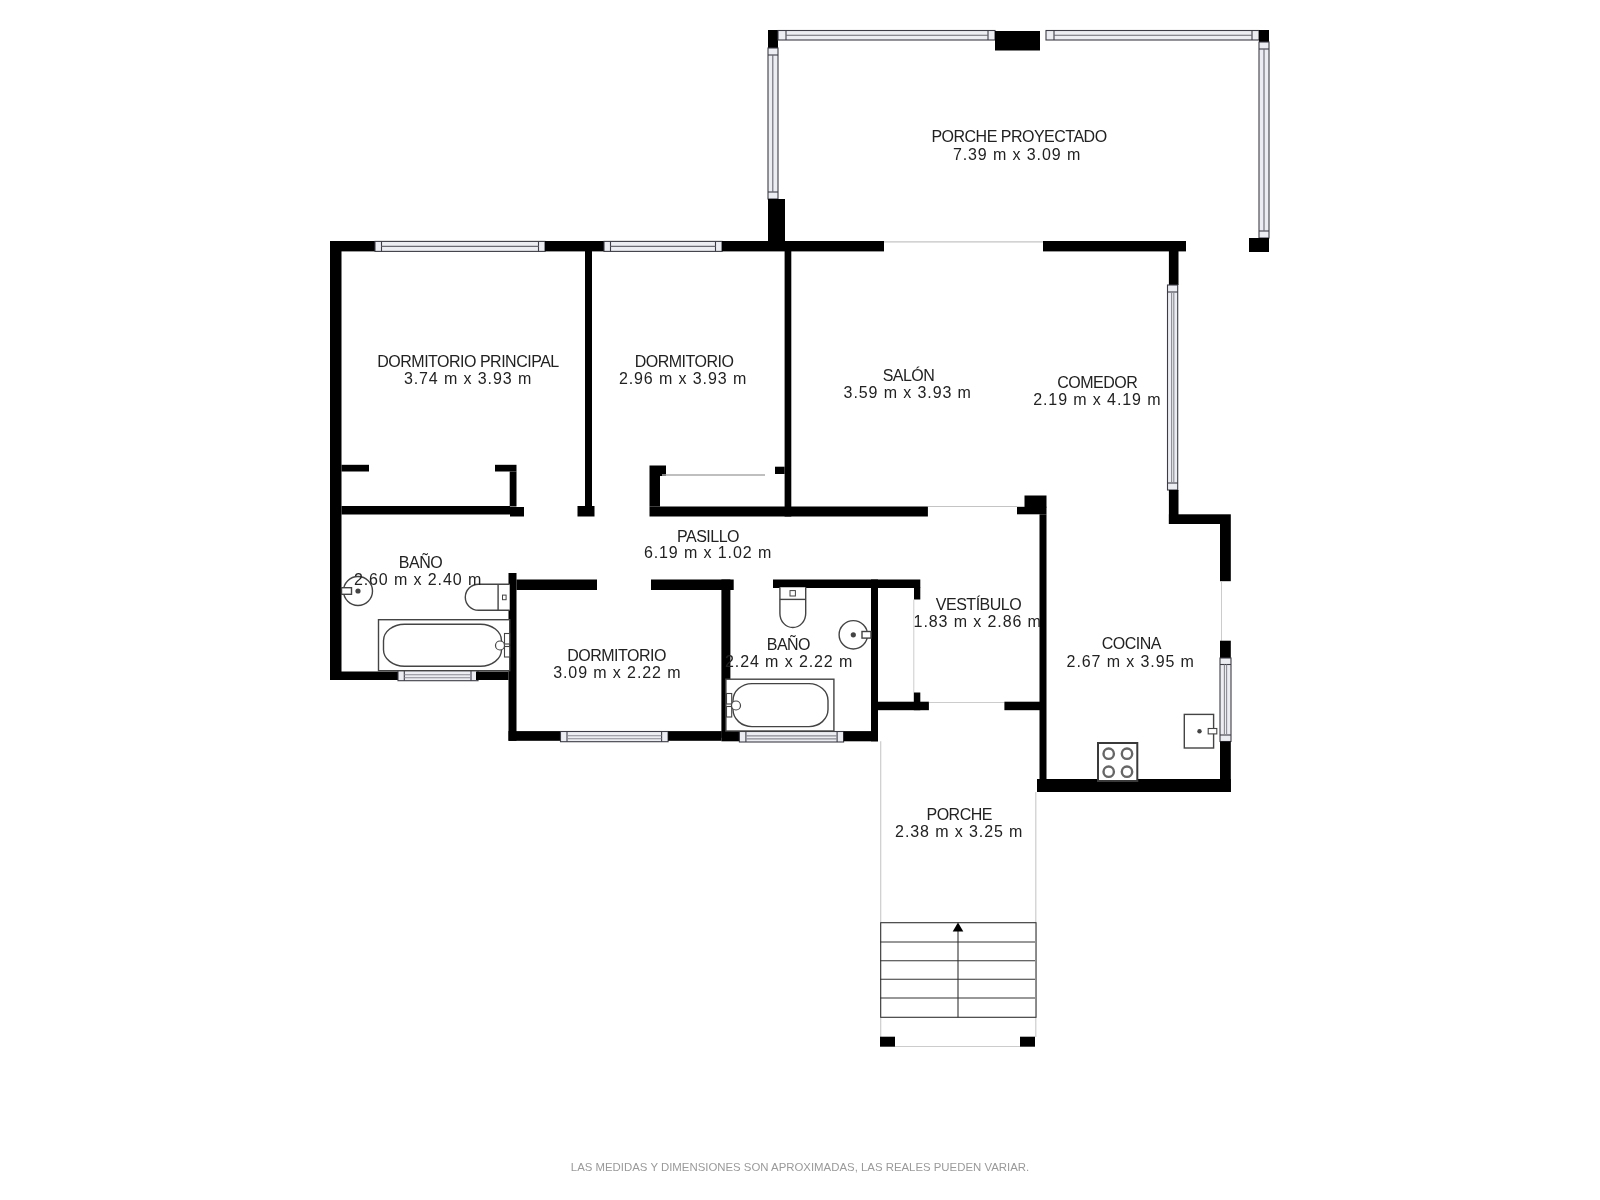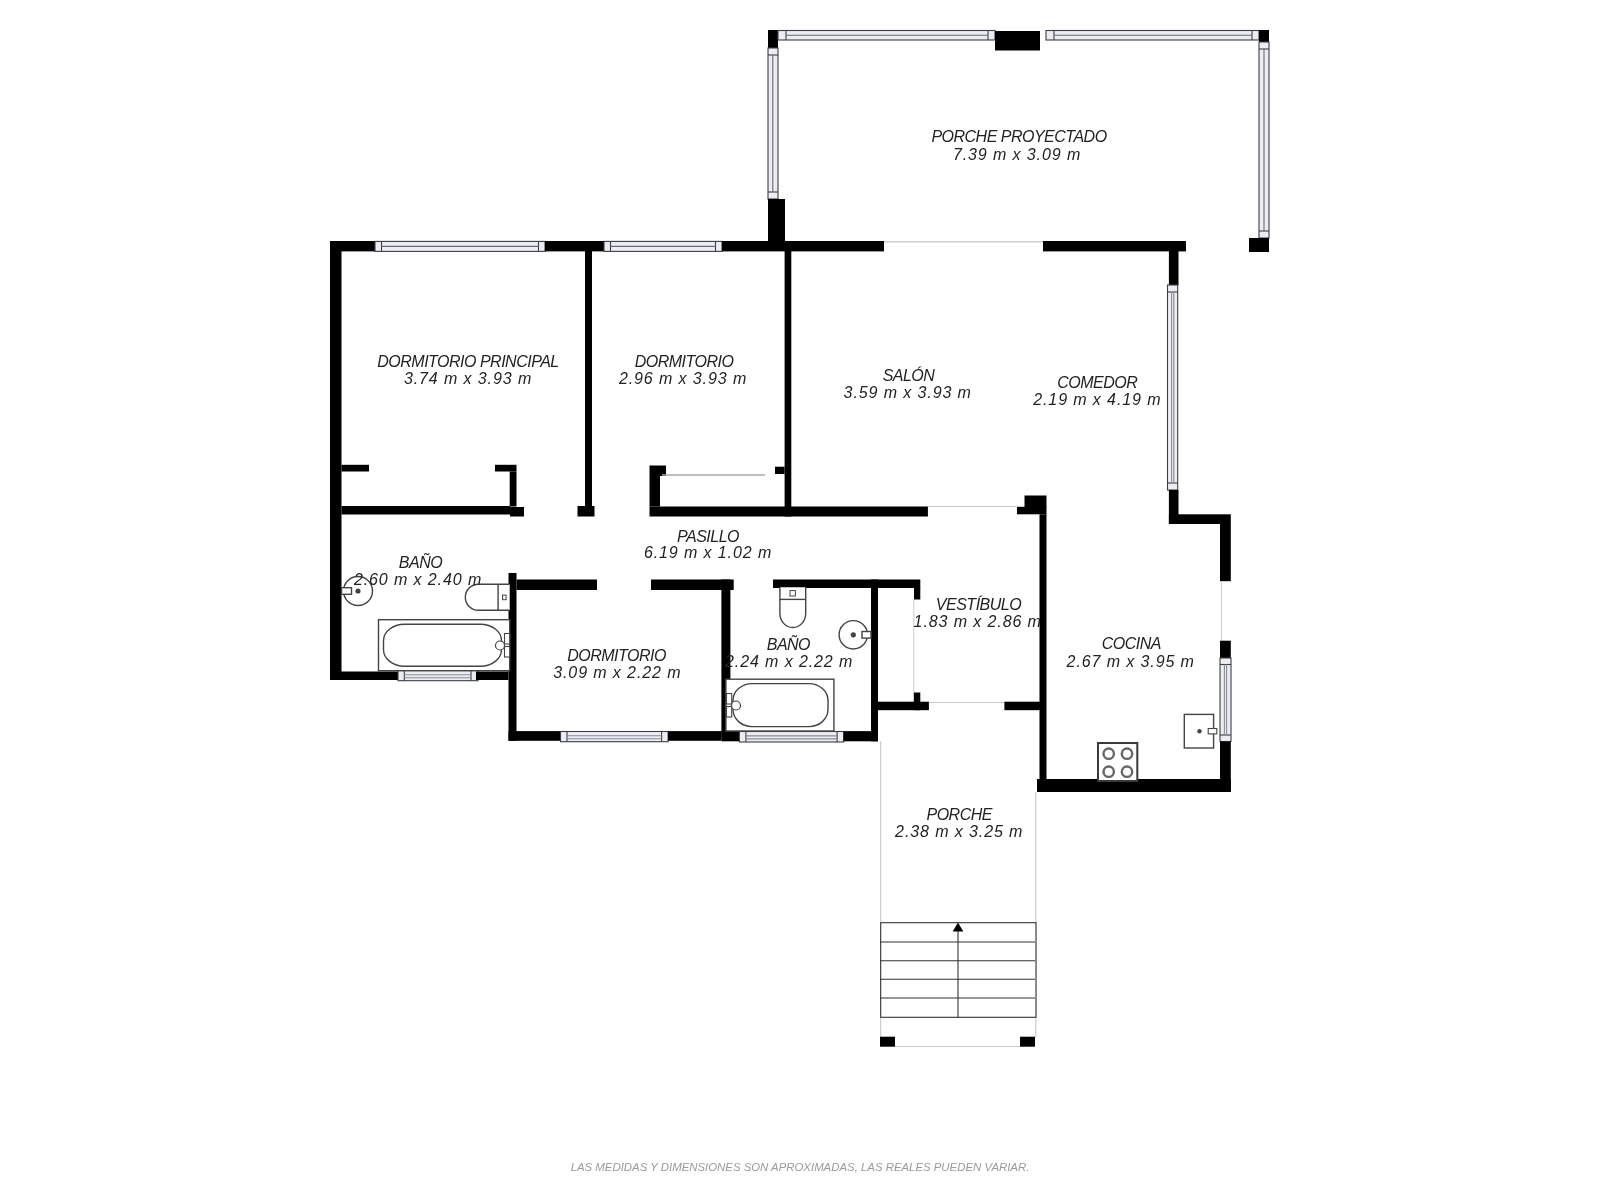--- a/index.html
+++ b/index.html
@@ -1,16 +1,16 @@
 <!DOCTYPE html>
 <html><head>
 <meta charset="utf-8">
 <style>
 html,body{margin:0;padding:0;background:#fff;}
-#page{position:relative;width:1432px;height:1200px;background:#fff;overflow:hidden;font-style:italic;}
+#page{position:relative;width:1432px;height:1200px;background:#fff;overflow:hidden;}
 svg{display:block;}
 .nm{font-family:"Liberation Sans",sans-serif;font-size:16px;fill:#222;letter-spacing:-0.5px;}
 .dm{font-family:"Liberation Sans",sans-serif;font-size:16px;fill:#222;letter-spacing:0.9px;}
 .ft{font-family:"Liberation Sans",sans-serif;font-size:11.4px;fill:#9a9a9a;letter-spacing:0px;}
 </style>
 </head>
 <body>
 
 <div id="page">
 <svg width="1600" height="1200" viewBox="0 0 1600 1200">

